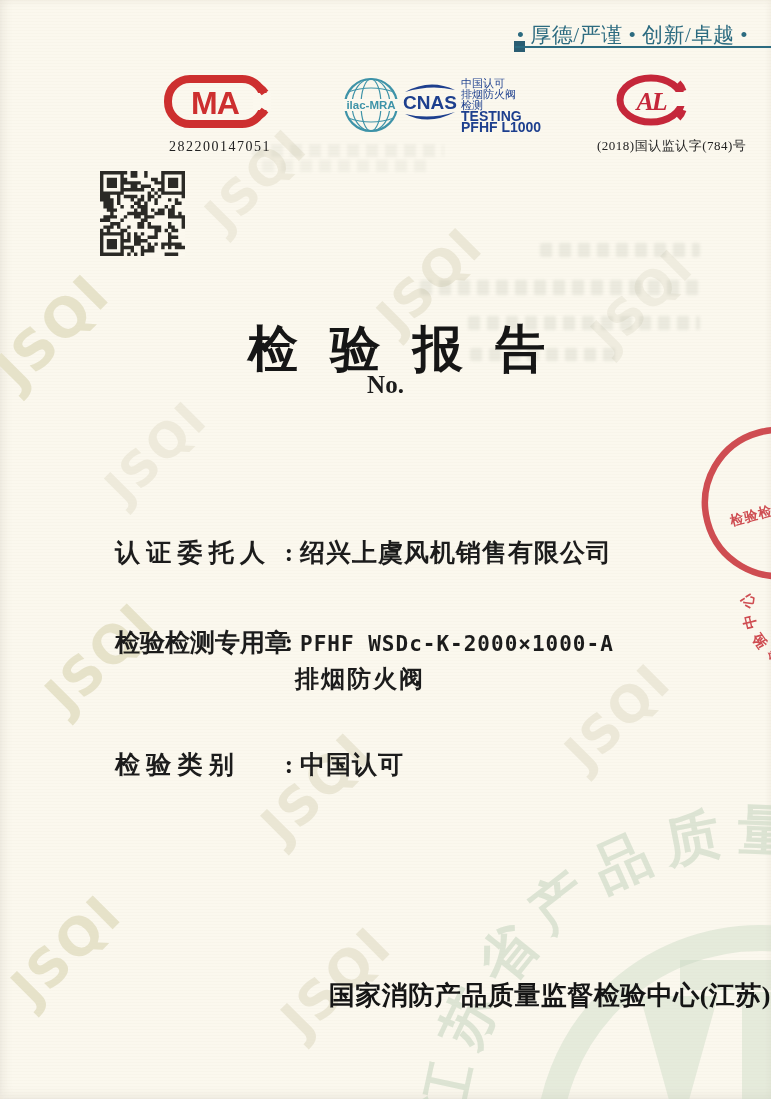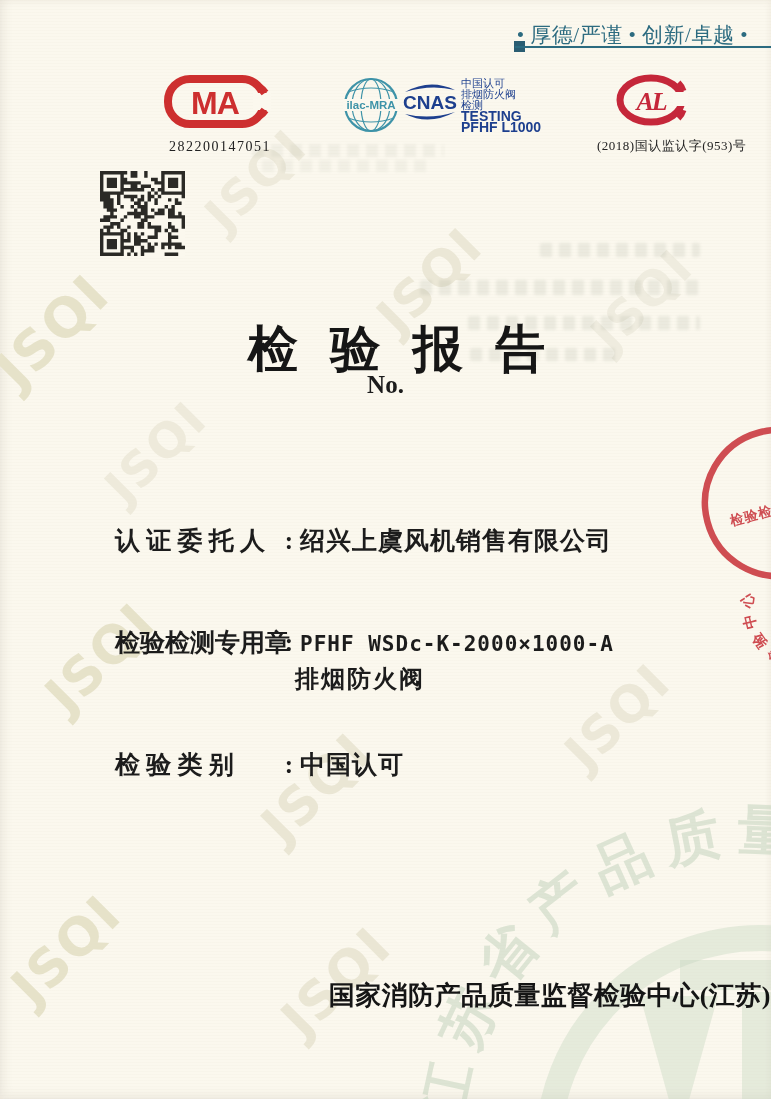--- a/index.html
+++ b/index.html
@@ -73,21 +73,21 @@
   }
   .report-no .no-label{font-size:25px;font-weight:bold;}
   .report-no .no-value{font-size:20px;letter-spacing:1px;font-family:"DejaVu Sans Mono",monospace;}
 
   
   .field{position:absolute;left:115px;font-size:25px;font-weight:bold;white-space:nowrap;}
   .field .label{display:inline-block;width:163px;}
   .field .colon{display:inline-block;width:22px;text-align:center;}
   .field .value{letter-spacing:1px;}
   .value-mono{font-family:"DejaVu Sans Mono",monospace;font-size:21px;letter-spacing:.5px;}
-  .field-client{top:524px;}
+  .field-client{top:536px;}
   .field-product{top:626px;}
   .field-product-line2{position:absolute;left:295px;top:663px;font-size:24px;font-weight:bold;letter-spacing:2px;}
   .field-testtype{top:748px;}
 
   
   .footer-org{
     position:absolute;top:934px;left:0;width:100%;
     text-align:right;font-size:26px;font-weight:bold;letter-spacing:.5px;color:#151515;margin-top:44px;
   }
 
@@ -168,21 +168,21 @@
     <span class="en">PFHF L1000</span>
   </div>
 
   <svg class="abs" style="left:614px;top:74px;" width="74" height="54" viewBox="0 0 74 54">
     <ellipse cx="37" cy="26" rx="31" ry="22" class="nofill" stroke="#c5273a" stroke-width="7"></ellipse>
     <rect x="59" y="18" width="15" height="14" fill="#fbf8ee"></rect>
     <path d="M64,9 a32,22 0 0 1 5,8" class="nofill" stroke="#c5273a" stroke-width="7"></path>
     <path d="M69,36 a32,22 0 0 1 -5,8" class="nofill" stroke="#c5273a" stroke-width="7"></path>
     <text x="37" y="36" text-anchor="middle" font-family="Liberation Serif, serif" font-size="26" font-weight="bold" font-style="italic" fill="#c5273a" letter-spacing="-2">AL</text>
   </svg>
-  <div class="approval-no">(2018)国认监认字(953)号</div>
+  <div class="approval-no">(2018)国认监认字(784)号</div>
 
   <svg class="abs" style="left:100px;top:171px;" width="85" height="85" viewBox="0 0 85 85">
     <rect x="0" y="0" width="85" height="85" fill="#fbf8ee"></rect>
     <path id="qr-modules" fill="#2b2a26" d="M0.00 0.00h3.40v3.40h-3.40zM3.40 0.00h3.40v3.40h-3.40zM6.80 0.00h3.40v3.40h-3.40zM10.20 0.00h3.40v3.40h-3.40zM13.60 0.00h3.40v3.40h-3.40zM17.00 0.00h3.40v3.40h-3.40zM20.40 0.00h3.40v3.40h-3.40zM23.80 0.00h3.40v3.40h-3.40zM30.60 0.00h3.40v3.40h-3.40zM34.00 0.00h3.40v3.40h-3.40zM44.20 0.00h3.40v3.40h-3.40zM61.20 0.00h3.40v3.40h-3.40zM64.60 0.00h3.40v3.40h-3.40zM68.00 0.00h3.40v3.40h-3.40zM71.40 0.00h3.40v3.40h-3.40zM74.80 0.00h3.40v3.40h-3.40zM78.20 0.00h3.40v3.40h-3.40zM81.60 0.00h3.40v3.40h-3.40zM0.00 3.40h3.40v3.40h-3.40zM20.40 3.40h3.40v3.40h-3.40zM30.60 3.40h3.40v3.40h-3.40zM34.00 3.40h3.40v3.40h-3.40zM44.20 3.40h3.40v3.40h-3.40zM61.20 3.40h3.40v3.40h-3.40zM81.60 3.40h3.40v3.40h-3.40zM0.00 6.80h3.40v3.40h-3.40zM6.80 6.80h3.40v3.40h-3.40zM10.20 6.80h3.40v3.40h-3.40zM13.60 6.80h3.40v3.40h-3.40zM20.40 6.80h3.40v3.40h-3.40zM23.80 6.80h3.40v3.40h-3.40zM51.00 6.80h3.40v3.40h-3.40zM54.40 6.80h3.40v3.40h-3.40zM61.20 6.80h3.40v3.40h-3.40zM68.00 6.80h3.40v3.40h-3.40zM71.40 6.80h3.40v3.40h-3.40zM74.80 6.80h3.40v3.40h-3.40zM81.60 6.80h3.40v3.40h-3.40zM0.00 10.20h3.40v3.40h-3.40zM6.80 10.20h3.40v3.40h-3.40zM10.20 10.20h3.40v3.40h-3.40zM13.60 10.20h3.40v3.40h-3.40zM20.40 10.20h3.40v3.40h-3.40zM23.80 10.20h3.40v3.40h-3.40zM27.20 10.20h3.40v3.40h-3.40zM30.60 10.20h3.40v3.40h-3.40zM34.00 10.20h3.40v3.40h-3.40zM37.40 10.20h3.40v3.40h-3.40zM54.40 10.20h3.40v3.40h-3.40zM57.80 10.20h3.40v3.40h-3.40zM61.20 10.20h3.40v3.40h-3.40zM68.00 10.20h3.40v3.40h-3.40zM71.40 10.20h3.40v3.40h-3.40zM74.80 10.20h3.40v3.40h-3.40zM81.60 10.20h3.40v3.40h-3.40zM0.00 13.60h3.40v3.40h-3.40zM6.80 13.60h3.40v3.40h-3.40zM10.20 13.60h3.40v3.40h-3.40zM13.60 13.60h3.40v3.40h-3.40zM20.40 13.60h3.40v3.40h-3.40zM30.60 13.60h3.40v3.40h-3.40zM34.00 13.60h3.40v3.40h-3.40zM40.80 13.60h3.40v3.40h-3.40zM44.20 13.60h3.40v3.40h-3.40zM47.60 13.60h3.40v3.40h-3.40zM61.20 13.60h3.40v3.40h-3.40zM68.00 13.60h3.40v3.40h-3.40zM71.40 13.60h3.40v3.40h-3.40zM74.80 13.60h3.40v3.40h-3.40zM81.60 13.60h3.40v3.40h-3.40zM0.00 17.00h3.40v3.40h-3.40zM20.40 17.00h3.40v3.40h-3.40zM23.80 17.00h3.40v3.40h-3.40zM27.20 17.00h3.40v3.40h-3.40zM30.60 17.00h3.40v3.40h-3.40zM34.00 17.00h3.40v3.40h-3.40zM37.40 17.00h3.40v3.40h-3.40zM40.80 17.00h3.40v3.40h-3.40zM51.00 17.00h3.40v3.40h-3.40zM57.80 17.00h3.40v3.40h-3.40zM61.20 17.00h3.40v3.40h-3.40zM81.60 17.00h3.40v3.40h-3.40zM0.00 20.40h3.40v3.40h-3.40zM3.40 20.40h3.40v3.40h-3.40zM6.80 20.40h3.40v3.40h-3.40zM10.20 20.40h3.40v3.40h-3.40zM13.60 20.40h3.40v3.40h-3.40zM17.00 20.40h3.40v3.40h-3.40zM20.40 20.40h3.40v3.40h-3.40zM47.60 20.40h3.40v3.40h-3.40zM54.40 20.40h3.40v3.40h-3.40zM61.20 20.40h3.40v3.40h-3.40zM64.60 20.40h3.40v3.40h-3.40zM68.00 20.40h3.40v3.40h-3.40zM71.40 20.40h3.40v3.40h-3.40zM74.80 20.40h3.40v3.40h-3.40zM78.20 20.40h3.40v3.40h-3.40zM81.60 20.40h3.40v3.40h-3.40zM0.00 23.80h3.40v3.40h-3.40zM3.40 23.80h3.40v3.40h-3.40zM6.80 23.80h3.40v3.40h-3.40zM17.00 23.80h3.40v3.40h-3.40zM23.80 23.80h3.40v3.40h-3.40zM27.20 23.80h3.40v3.40h-3.40zM30.60 23.80h3.40v3.40h-3.40zM34.00 23.80h3.40v3.40h-3.40zM40.80 23.80h3.40v3.40h-3.40zM47.60 23.80h3.40v3.40h-3.40zM51.00 23.80h3.40v3.40h-3.40zM57.80 23.80h3.40v3.40h-3.40zM81.60 23.80h3.40v3.40h-3.40zM0.00 27.20h3.40v3.40h-3.40zM3.40 27.20h3.40v3.40h-3.40zM6.80 27.20h3.40v3.40h-3.40zM10.20 27.20h3.40v3.40h-3.40zM17.00 27.20h3.40v3.40h-3.40zM30.60 27.20h3.40v3.40h-3.40zM37.40 27.20h3.40v3.40h-3.40zM40.80 27.20h3.40v3.40h-3.40zM47.60 27.20h3.40v3.40h-3.40zM54.40 27.20h3.40v3.40h-3.40zM68.00 27.20h3.40v3.40h-3.40zM74.80 27.20h3.40v3.40h-3.40zM3.40 30.60h3.40v3.40h-3.40zM6.80 30.60h3.40v3.40h-3.40zM10.20 30.60h3.40v3.40h-3.40zM17.00 30.60h3.40v3.40h-3.40zM34.00 30.60h3.40v3.40h-3.40zM37.40 30.60h3.40v3.40h-3.40zM44.20 30.60h3.40v3.40h-3.40zM54.40 30.60h3.40v3.40h-3.40zM74.80 30.60h3.40v3.40h-3.40zM78.20 30.60h3.40v3.40h-3.40zM3.40 34.00h3.40v3.40h-3.40zM6.80 34.00h3.40v3.40h-3.40zM10.20 34.00h3.40v3.40h-3.40zM20.40 34.00h3.40v3.40h-3.40zM30.60 34.00h3.40v3.40h-3.40zM37.40 34.00h3.40v3.40h-3.40zM40.80 34.00h3.40v3.40h-3.40zM44.20 34.00h3.40v3.40h-3.40zM64.60 34.00h3.40v3.40h-3.40zM71.40 34.00h3.40v3.40h-3.40zM6.80 37.40h3.40v3.40h-3.40zM10.20 37.40h3.40v3.40h-3.40zM13.60 37.40h3.40v3.40h-3.40zM34.00 37.40h3.40v3.40h-3.40zM40.80 37.40h3.40v3.40h-3.40zM44.20 37.40h3.40v3.40h-3.40zM51.00 37.40h3.40v3.40h-3.40zM57.80 37.40h3.40v3.40h-3.40zM61.20 37.40h3.40v3.40h-3.40zM68.00 37.40h3.40v3.40h-3.40zM71.40 37.40h3.40v3.40h-3.40zM10.20 40.80h3.40v3.40h-3.40zM27.20 40.80h3.40v3.40h-3.40zM30.60 40.80h3.40v3.40h-3.40zM34.00 40.80h3.40v3.40h-3.40zM37.40 40.80h3.40v3.40h-3.40zM40.80 40.80h3.40v3.40h-3.40zM44.20 40.80h3.40v3.40h-3.40zM54.40 40.80h3.40v3.40h-3.40zM57.80 40.80h3.40v3.40h-3.40zM61.20 40.80h3.40v3.40h-3.40zM68.00 40.80h3.40v3.40h-3.40zM71.40 40.80h3.40v3.40h-3.40zM78.20 40.80h3.40v3.40h-3.40zM3.40 44.20h3.40v3.40h-3.40zM6.80 44.20h3.40v3.40h-3.40zM10.20 44.20h3.40v3.40h-3.40zM13.60 44.20h3.40v3.40h-3.40zM23.80 44.20h3.40v3.40h-3.40zM34.00 44.20h3.40v3.40h-3.40zM37.40 44.20h3.40v3.40h-3.40zM44.20 44.20h3.40v3.40h-3.40zM47.60 44.20h3.40v3.40h-3.40zM51.00 44.20h3.40v3.40h-3.40zM68.00 44.20h3.40v3.40h-3.40zM71.40 44.20h3.40v3.40h-3.40zM74.80 44.20h3.40v3.40h-3.40zM78.20 44.20h3.40v3.40h-3.40zM81.60 44.20h3.40v3.40h-3.40zM0.00 47.60h3.40v3.40h-3.40zM3.40 47.60h3.40v3.40h-3.40zM6.80 47.60h3.40v3.40h-3.40zM20.40 47.60h3.40v3.40h-3.40zM40.80 47.60h3.40v3.40h-3.40zM44.20 47.60h3.40v3.40h-3.40zM81.60 47.60h3.40v3.40h-3.40zM10.20 51.00h3.40v3.40h-3.40zM13.60 51.00h3.40v3.40h-3.40zM17.00 51.00h3.40v3.40h-3.40zM37.40 51.00h3.40v3.40h-3.40zM40.80 51.00h3.40v3.40h-3.40zM47.60 51.00h3.40v3.40h-3.40zM68.00 51.00h3.40v3.40h-3.40zM81.60 51.00h3.40v3.40h-3.40zM3.40 54.40h3.40v3.40h-3.40zM6.80 54.40h3.40v3.40h-3.40zM10.20 54.40h3.40v3.40h-3.40zM17.00 54.40h3.40v3.40h-3.40zM27.20 54.40h3.40v3.40h-3.40zM37.40 54.40h3.40v3.40h-3.40zM40.80 54.40h3.40v3.40h-3.40zM47.60 54.40h3.40v3.40h-3.40zM51.00 54.40h3.40v3.40h-3.40zM54.40 54.40h3.40v3.40h-3.40zM57.80 54.40h3.40v3.40h-3.40zM68.00 54.40h3.40v3.40h-3.40zM71.40 54.40h3.40v3.40h-3.40zM81.60 54.40h3.40v3.40h-3.40zM0.00 57.80h3.40v3.40h-3.40zM6.80 57.80h3.40v3.40h-3.40zM20.40 57.80h3.40v3.40h-3.40zM23.80 57.80h3.40v3.40h-3.40zM54.40 57.80h3.40v3.40h-3.40zM57.80 57.80h3.40v3.40h-3.40zM64.60 57.80h3.40v3.40h-3.40zM71.40 57.80h3.40v3.40h-3.40zM74.80 57.80h3.40v3.40h-3.40zM0.00 61.20h3.40v3.40h-3.40zM3.40 61.20h3.40v3.40h-3.40zM6.80 61.20h3.40v3.40h-3.40zM10.20 61.20h3.40v3.40h-3.40zM13.60 61.20h3.40v3.40h-3.40zM17.00 61.20h3.40v3.40h-3.40zM20.40 61.20h3.40v3.40h-3.40zM27.20 61.20h3.40v3.40h-3.40zM34.00 61.20h3.40v3.40h-3.40zM40.80 61.20h3.40v3.40h-3.40zM54.40 61.20h3.40v3.40h-3.40zM68.00 61.20h3.40v3.40h-3.40zM0.00 64.60h3.40v3.40h-3.40zM20.40 64.60h3.40v3.40h-3.40zM27.20 64.60h3.40v3.40h-3.40zM34.00 64.60h3.40v3.40h-3.40zM37.40 64.60h3.40v3.40h-3.40zM47.60 64.60h3.40v3.40h-3.40zM51.00 64.60h3.40v3.40h-3.40zM54.40 64.60h3.40v3.40h-3.40zM68.00 64.60h3.40v3.40h-3.40zM71.40 64.60h3.40v3.40h-3.40zM74.80 64.60h3.40v3.40h-3.40zM0.00 68.00h3.40v3.40h-3.40zM6.80 68.00h3.40v3.40h-3.40zM10.20 68.00h3.40v3.40h-3.40zM13.60 68.00h3.40v3.40h-3.40zM20.40 68.00h3.40v3.40h-3.40zM23.80 68.00h3.40v3.40h-3.40zM27.20 68.00h3.40v3.40h-3.40zM34.00 68.00h3.40v3.40h-3.40zM37.40 68.00h3.40v3.40h-3.40zM40.80 68.00h3.40v3.40h-3.40zM44.20 68.00h3.40v3.40h-3.40zM68.00 68.00h3.40v3.40h-3.40zM0.00 71.40h3.40v3.40h-3.40zM6.80 71.40h3.40v3.40h-3.40zM10.20 71.40h3.40v3.40h-3.40zM13.60 71.40h3.40v3.40h-3.40zM20.40 71.40h3.40v3.40h-3.40zM34.00 71.40h3.40v3.40h-3.40zM37.40 71.40h3.40v3.40h-3.40zM47.60 71.40h3.40v3.40h-3.40zM54.40 71.40h3.40v3.40h-3.40zM61.20 71.40h3.40v3.40h-3.40zM64.60 71.40h3.40v3.40h-3.40zM68.00 71.40h3.40v3.40h-3.40zM71.40 71.40h3.40v3.40h-3.40zM74.80 71.40h3.40v3.40h-3.40zM78.20 71.40h3.40v3.40h-3.40zM0.00 74.80h3.40v3.40h-3.40zM6.80 74.80h3.40v3.40h-3.40zM10.20 74.80h3.40v3.40h-3.40zM13.60 74.80h3.40v3.40h-3.40zM20.40 74.80h3.40v3.40h-3.40zM23.80 74.80h3.40v3.40h-3.40zM27.20 74.80h3.40v3.40h-3.40zM30.60 74.80h3.40v3.40h-3.40zM40.80 74.80h3.40v3.40h-3.40zM47.60 74.80h3.40v3.40h-3.40zM51.00 74.80h3.40v3.40h-3.40zM61.20 74.80h3.40v3.40h-3.40zM68.00 74.80h3.40v3.40h-3.40zM74.80 74.80h3.40v3.40h-3.40zM78.20 74.80h3.40v3.40h-3.40zM81.60 74.80h3.40v3.40h-3.40zM0.00 78.20h3.40v3.40h-3.40zM20.40 78.20h3.40v3.40h-3.40zM30.60 78.20h3.40v3.40h-3.40zM40.80 78.20h3.40v3.40h-3.40zM44.20 78.20h3.40v3.40h-3.40zM47.60 78.20h3.40v3.40h-3.40zM51.00 78.20h3.40v3.40h-3.40zM0.00 81.60h3.40v3.40h-3.40zM3.40 81.60h3.40v3.40h-3.40zM6.80 81.60h3.40v3.40h-3.40zM10.20 81.60h3.40v3.40h-3.40zM13.60 81.60h3.40v3.40h-3.40zM17.00 81.60h3.40v3.40h-3.40zM20.40 81.60h3.40v3.40h-3.40zM27.20 81.60h3.40v3.40h-3.40zM34.00 81.60h3.40v3.40h-3.40zM40.80 81.60h3.40v3.40h-3.40zM64.60 81.60h3.40v3.40h-3.40zM68.00 81.60h3.40v3.40h-3.40zM71.40 81.60h3.40v3.40h-3.40zM74.80 81.60h3.40v3.40h-3.40z"></path>
   </svg>
 
   <h1 class="report-title">检 验 报 告</h1>
   <div class="report-no">
     <span class="no-label">No.</span>
   </div>

